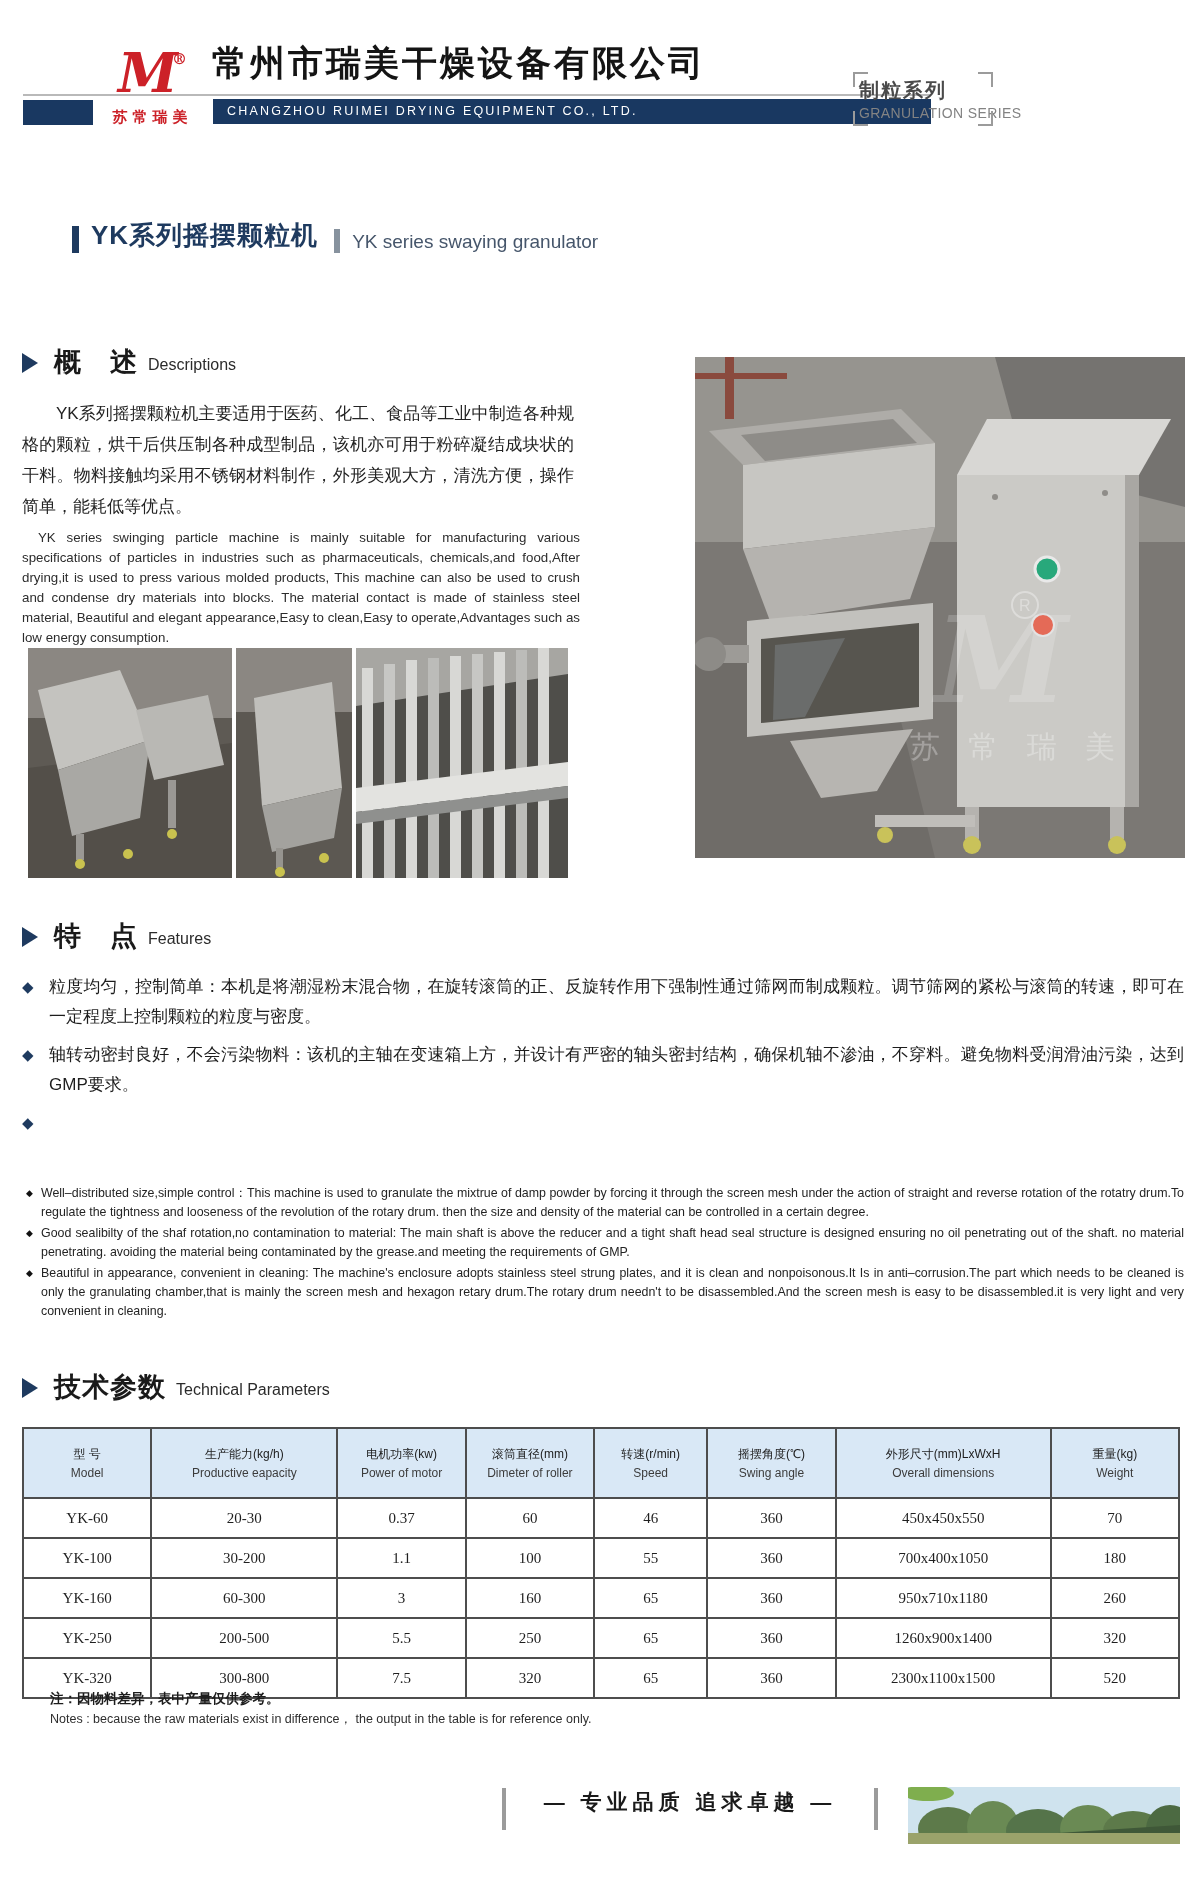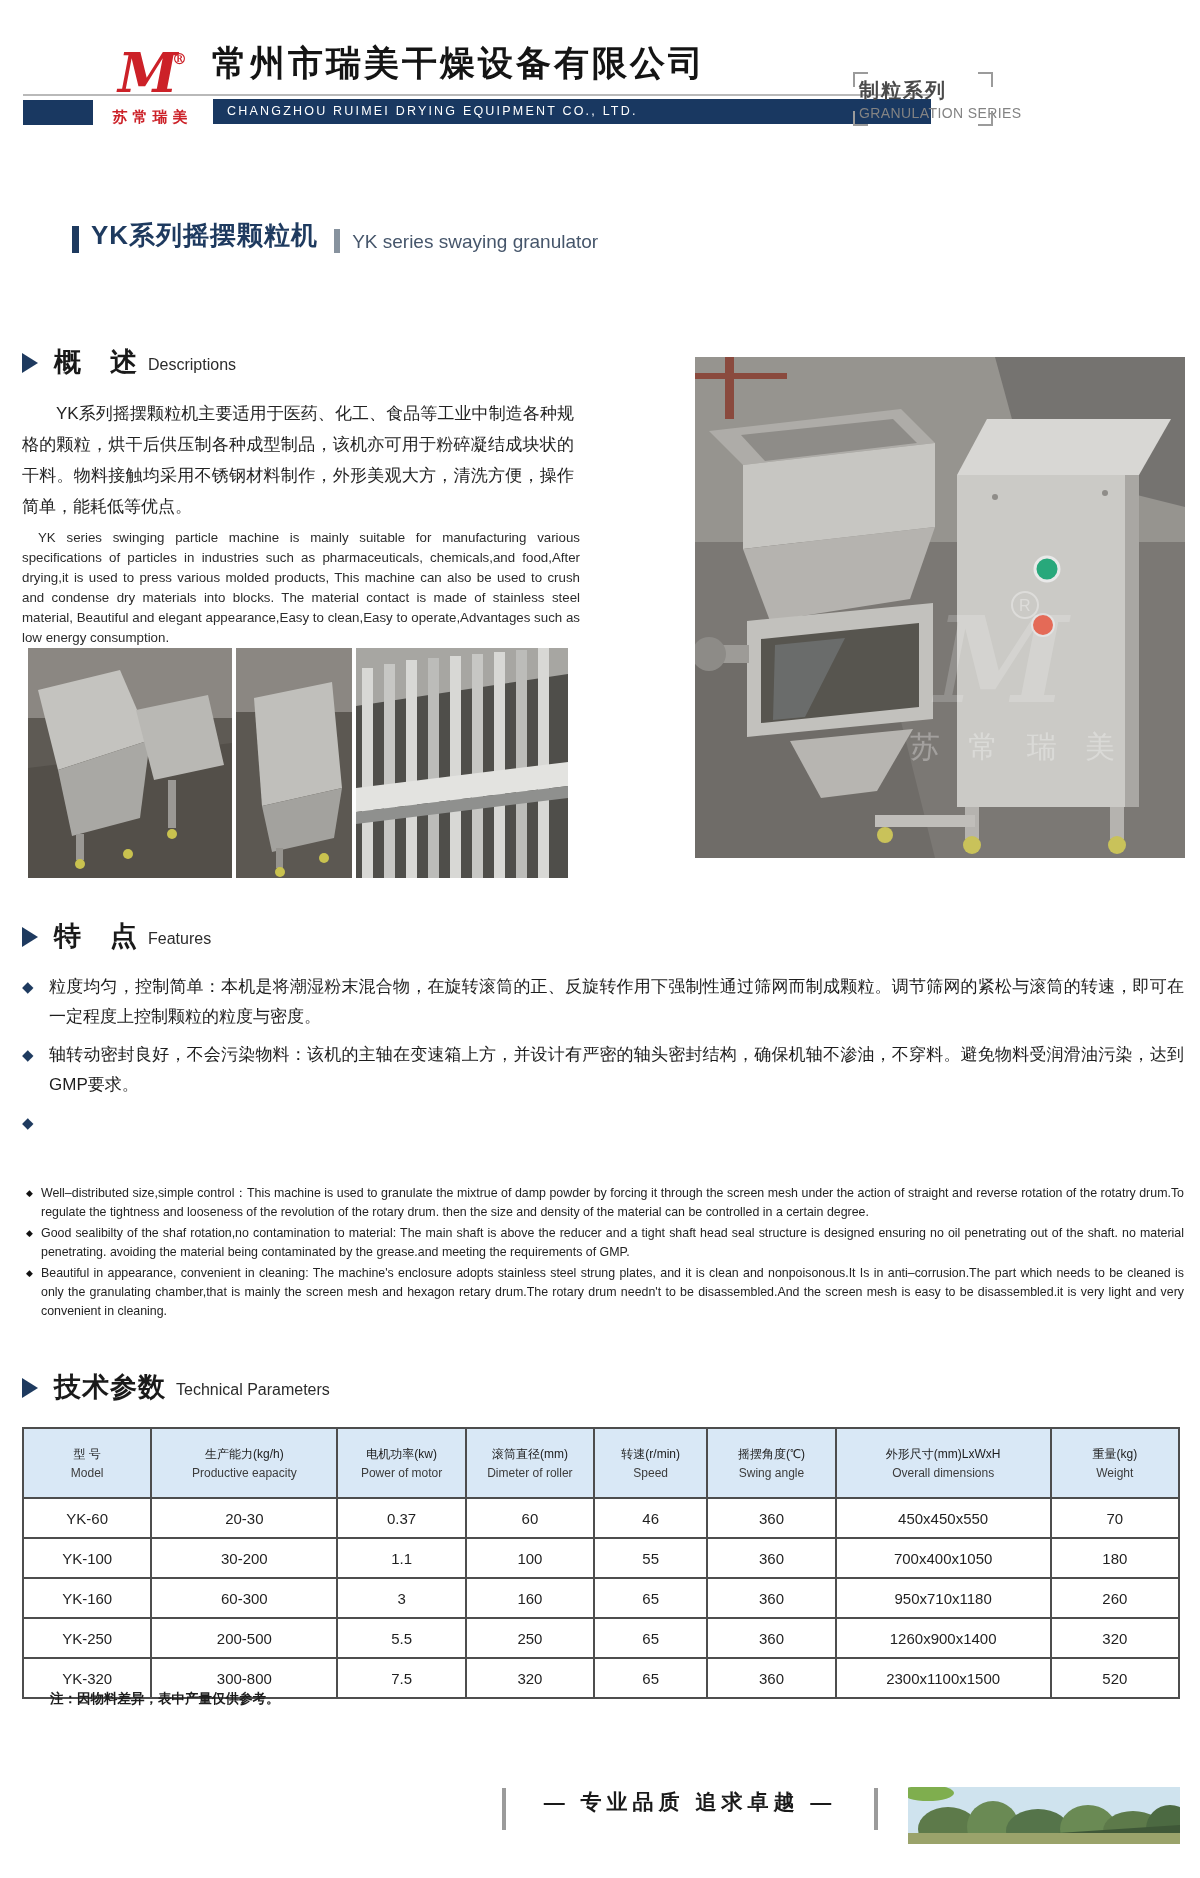--- a/index.html
+++ b/index.html
@@ -64,21 +64,21 @@
   .feat-list.cn .diamond{color:#1e3a5f;font-size:15px;}
   .feat-list.en .diamond{color:#111;font-size:9px;}
 
   
   .params-table{position:absolute;top:1427px;left:22px;width:1158px;border-collapse:collapse;
                 table-layout:fixed;}
   .params-table th,.params-table td{border:2px solid #4d4d4d;text-align:center;vertical-align:middle;}
   .params-table thead th{background:#d9e8f6;height:66px;font-weight:normal;}
   .th-cn{font-size:12px;color:#1c1c1c;}
   .th-en{font-size:12px;color:#3c3c3c;margin-top:3px;}
-  .params-table td{height:36px;font-size:15px;color:#1f1f1f;background:#fff;}
+  .params-table td{height:36px;font-size:15px;color:#1f1f1f;background:#fff;font-family:Liberation Serif, serif;}
   .params-table col:nth-child(1){width:11.1%;} .params-table col:nth-child(2){width:16.1%;}
   .params-table col:nth-child(3){width:11.1%;} .params-table col:nth-child(4){width:11.1%;}
   .params-table col:nth-child(5){width:9.8%;}  .params-table col:nth-child(6){width:11.1%;}
   .params-table col:nth-child(7){width:18.6%;} .params-table col:nth-child(8){width:11.1%;}
 
   .note-cn{position:absolute;top:1690px;left:50px;font-size:13.5px;font-weight:bold;color:#1d1d1d;}
   .note-en{position:absolute;top:1711px;left:50px;font-size:12.5px;color:#2e2e2e;}
 
   
   .footer-slogan{position:absolute;top:1788px;left:430px;width:520px;height:52px;
@@ -335,20 +335,21 @@
           <td>320</td>
           <td>65</td>
           <td>360</td>
           <td>2300x1100x1500</td>
           <td>520</td>
         </tr>
       </tbody>
   </table>
 
   <div class="note-cn">注：因物料差异，表中产量仅供参考。</div>
+  <div class="note-en">Notes : because the raw materials exist in difference，  the output in the table is for reference only.</div>
 
   <div class="footer-slogan">
     <div class="fbar"></div>
     <div class="slogan-text">—  专业品质  追求卓越  —</div>
     <div class="fbar"></div>
   </div>
   <div class="footer-photo">
     <svg width="272" height="57" viewBox="0 0 272 57">
       <rect width="272" height="57" fill="#cfe3ee"></rect>
       <ellipse cx="40" cy="42" rx="30" ry="22" fill="#5d7a4a"></ellipse>

